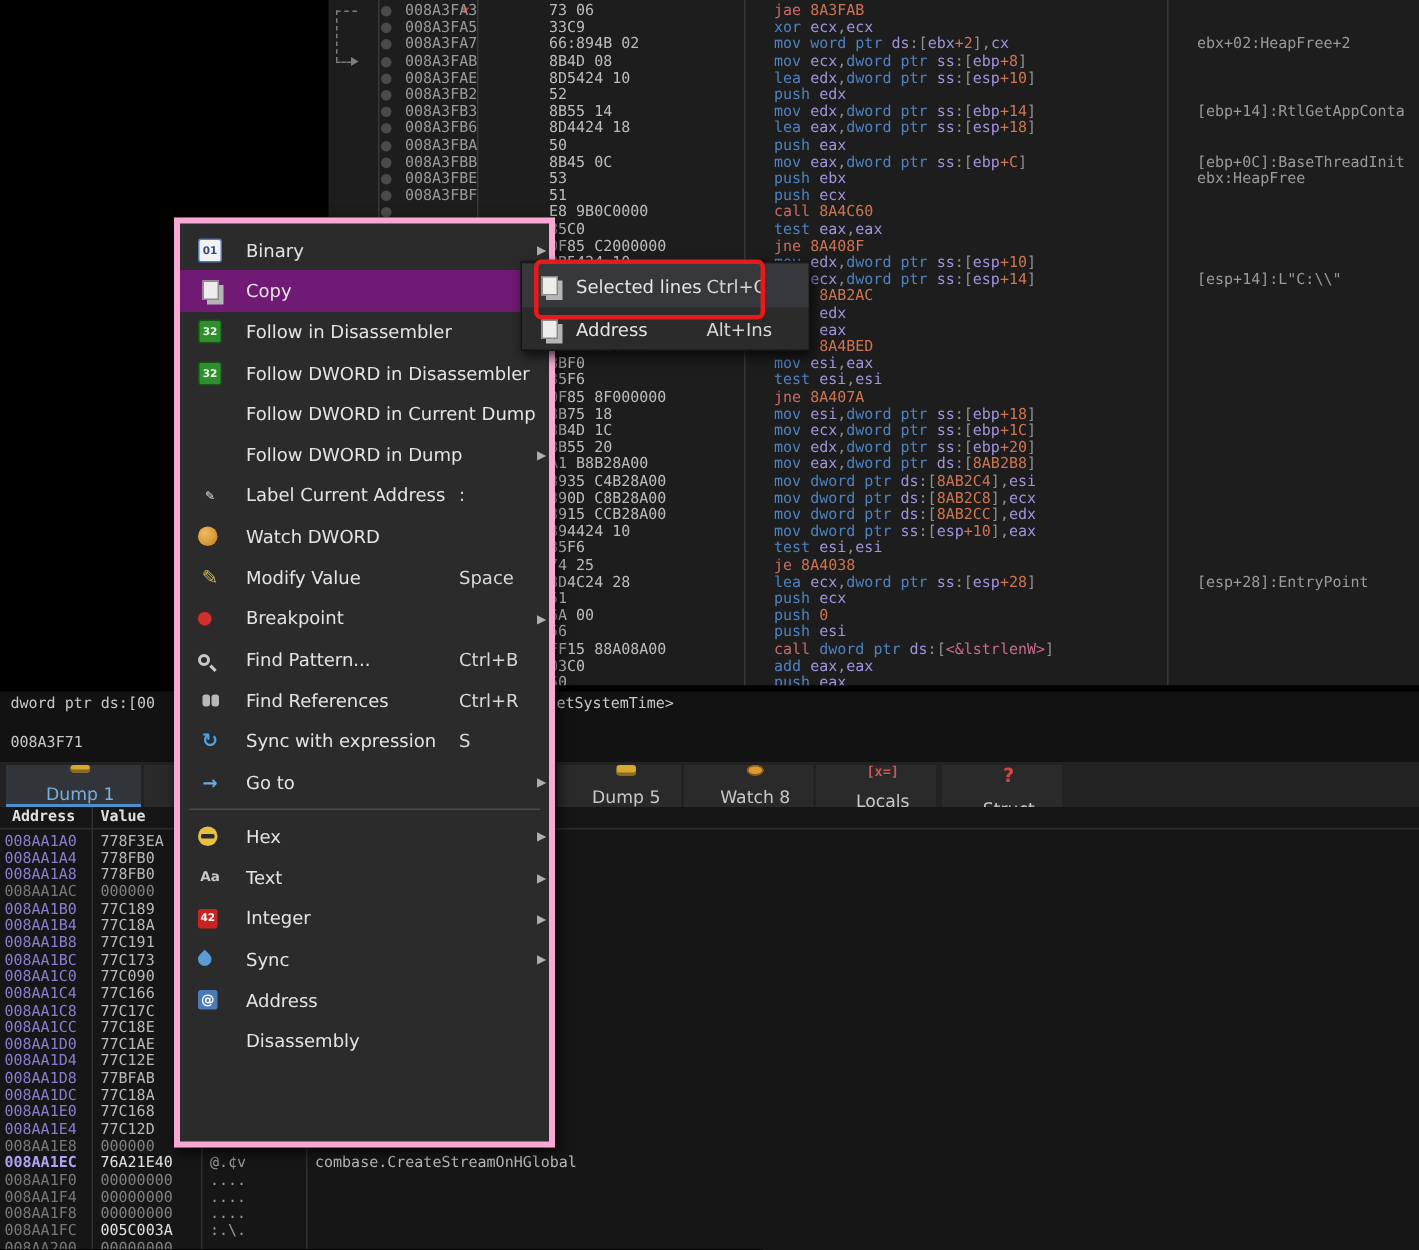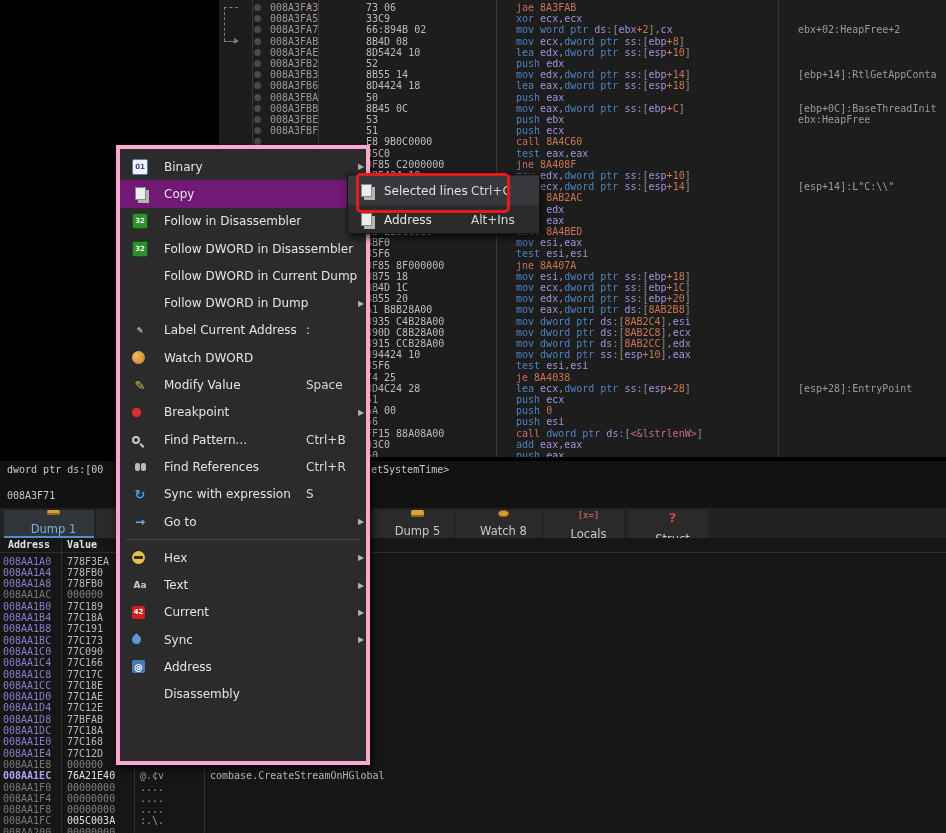--- a/index.html
+++ b/index.html
@@ -241,21 +241,21 @@
         <span class="lbl">Hex</span>
         <span class="arr">▶</span>
       </div>
       <div class="mitem">
         <span class="mi mi-text">Aa</span>
         <span class="lbl">Text</span>
         <span class="arr">▶</span>
       </div>
       <div class="mitem">
         <span class="mi mi-integer">42</span>
-        <span class="lbl">Current</span>
+        <span class="lbl">Integer</span>
         <span class="arr">▶</span>
       </div>
       <div class="mitem">
         <span class="mi mi-float"></span>
         <span class="lbl">Sync</span>
         <span class="arr">▶</span>
       </div>
       <div class="mitem">
         <span class="mi mi-address">@</span>
         <span class="lbl">Address</span>

